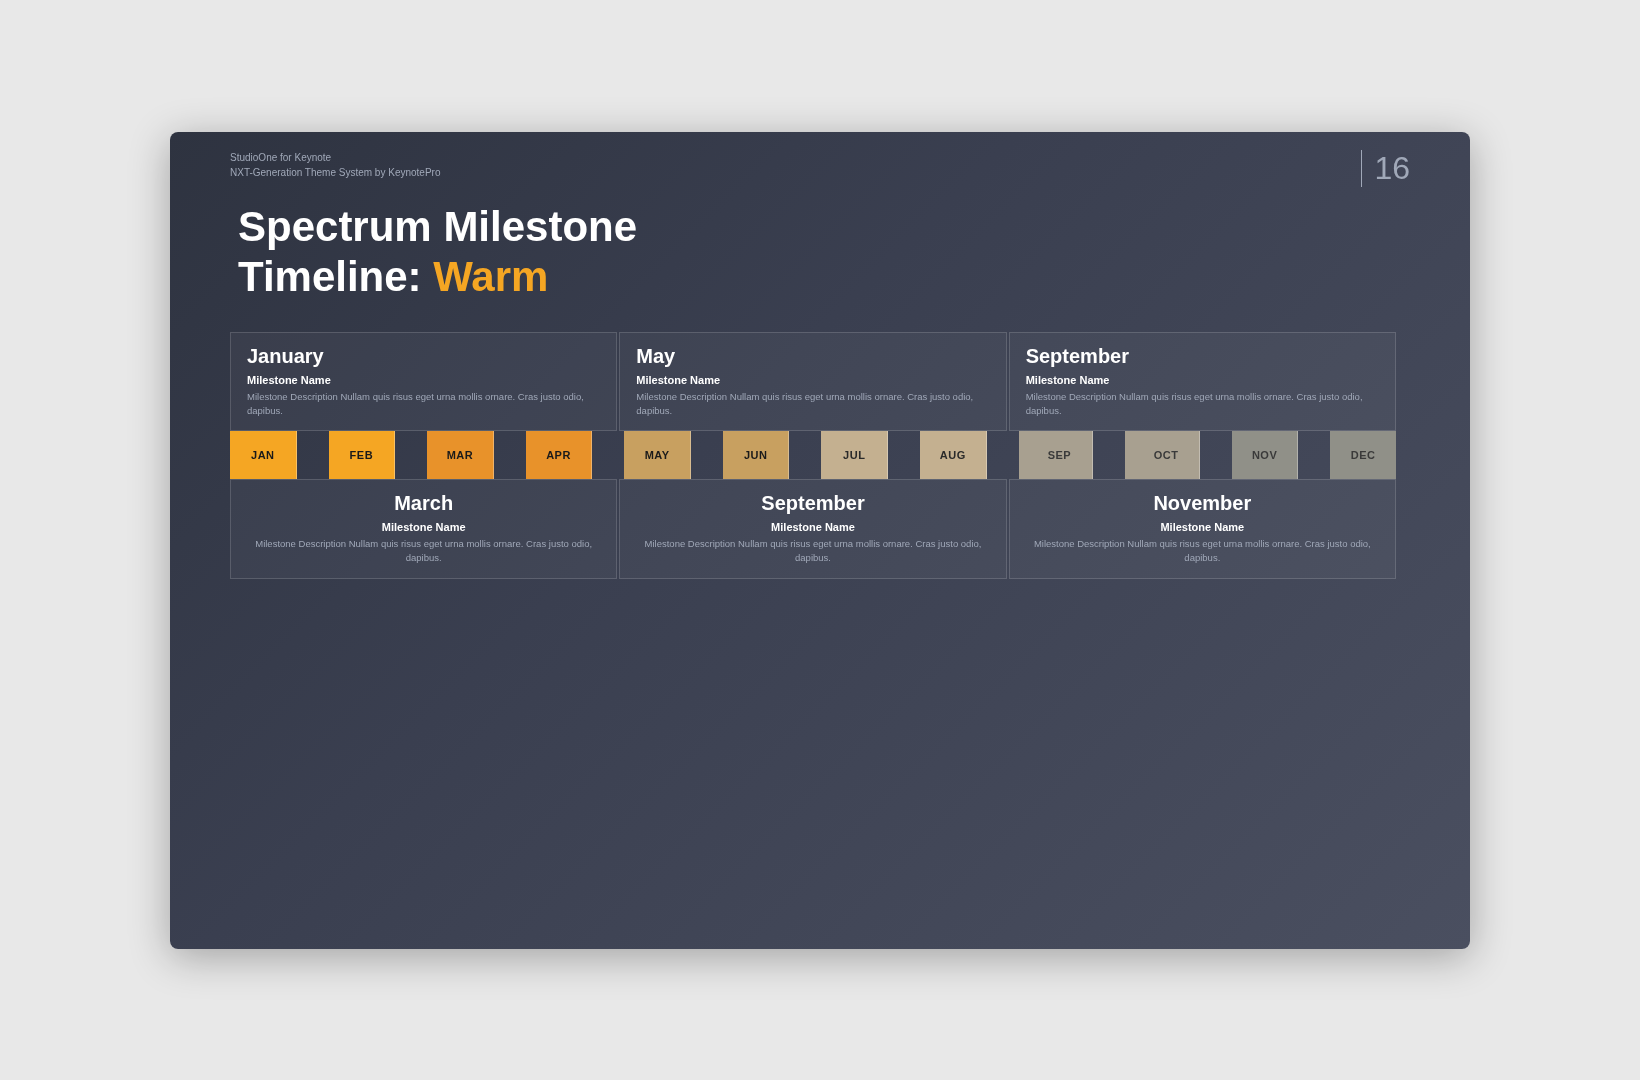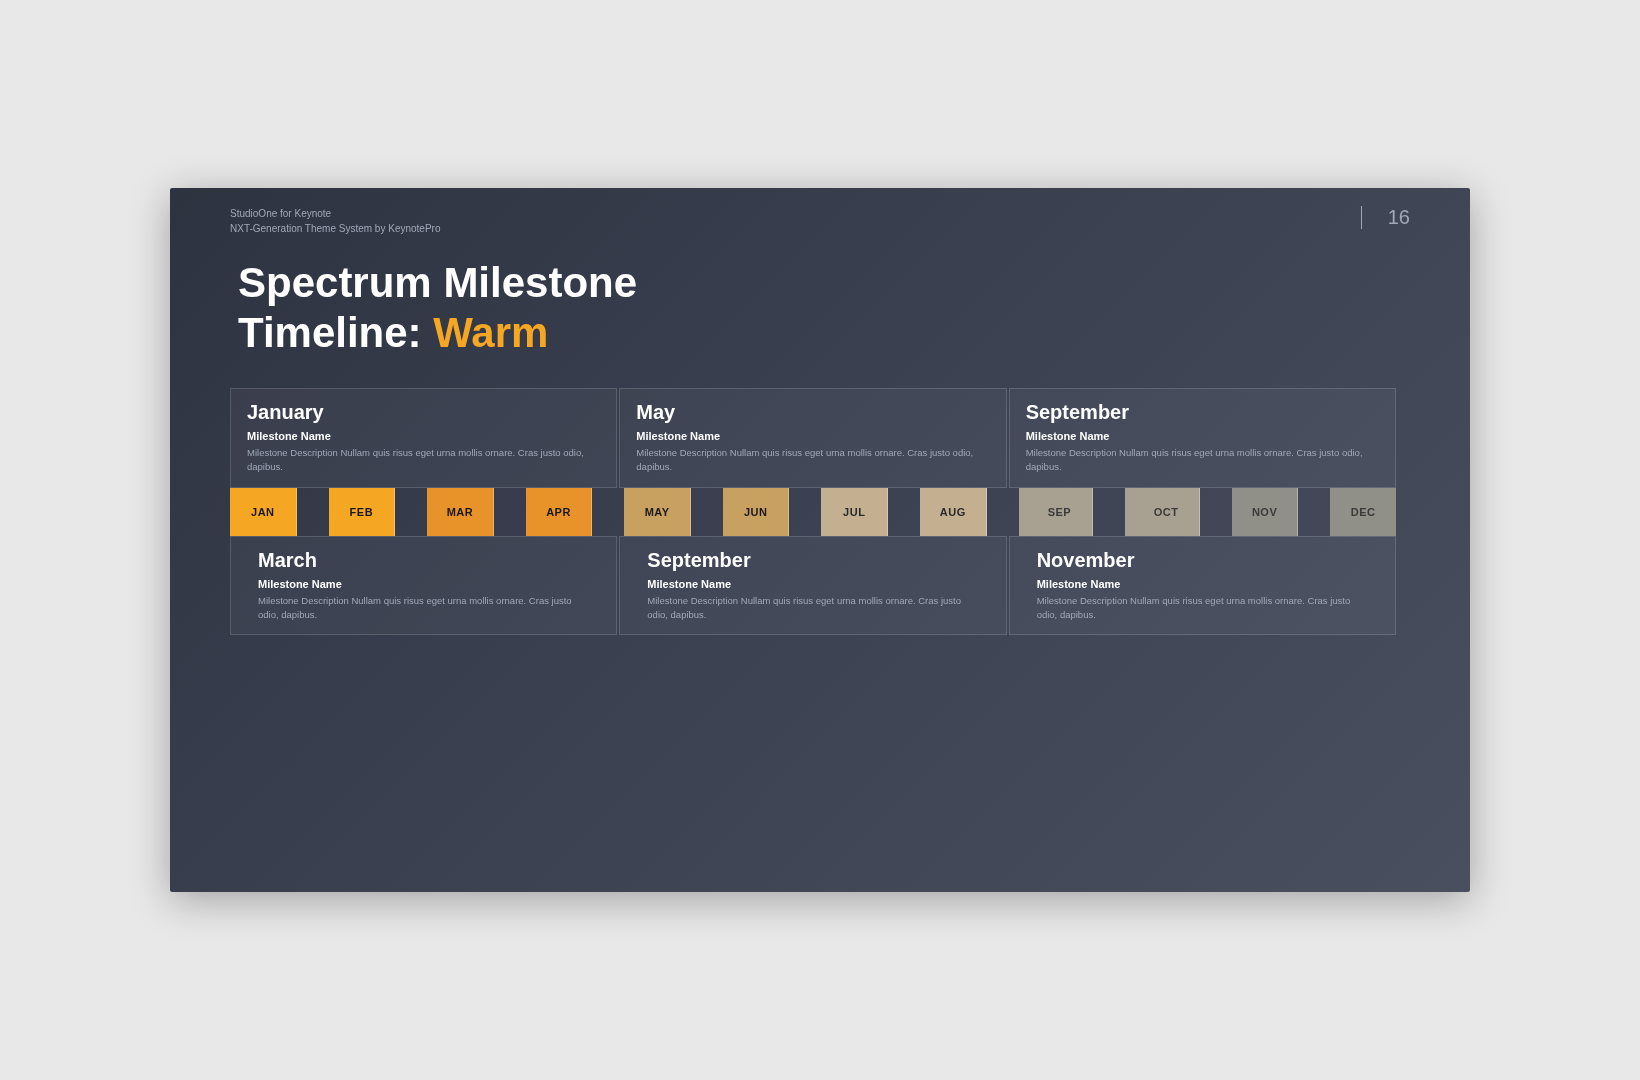--- a/index.html
+++ b/index.html
@@ -6,47 +6,47 @@
     body {
       background: #e8e8e8;
       display: flex;
       align-items: center;
       justify-content: center;
       min-height: 100vh;
       font-family: 'Helvetica Neue', Helvetica, Arial, sans-serif;
     }
     .slide {
       width: 1300px;
-      height: 704px;
+      height: 817px;
       background: linear-gradient(135deg, #2e3340 0%, #3a3f50 40%, #4a4f60 100%);
       position: relative;
       overflow: hidden;
-      border-radius: 2px;
+      border-radius: 8px;
       box-shadow: 0 8px 40px rgba(0,0,0,0.3);
     }
     .slide-header {
       position: absolute;
       top: 18px;
       left: 60px;
       right: 60px;
       display: flex;
       justify-content: space-between;
       align-items: flex-start;
     }
     .brand-text {
       color: #a0a8b8;
       font-size: 10px;
       line-height: 1.5;
     }
     .slide-number {
       color: #a0a8b8;
-      font-size: 20px;
+      font-size: 32px;
       font-weight: 300;
       border-left: 1px solid #a0a8b8;
-      padding-left: 26px;
+      padding-left: 12px;
     }
     .title-section {
       position: absolute;
       top: 70px;
       left: 68px;
     }
     .title-section h1 {
       color: #ffffff;
       font-size: 42px;
       font-weight: 700;
@@ -116,25 +116,25 @@
     .month-light { background: #c4b090; color: #2a2a2a; }
     .month-muted { background: #a8a090; color: #3a3a3a; padding-left: 8px; }
     .month-gray { background: #909088; color: #3a3a3a; }
     
     .bottom-milestones {
       display: flex;
       margin-top: 0;
     }
     .milestone-card-bottom {
       flex: 1;
-      padding: 12px 27px;
+      padding: 12px 16px;
       border: 1px solid rgba(255,255,255,0.15);
       background: rgba(255,255,255,0.04);
       margin-right: 2px;
-      text-align: left;
+      text-align: center;
     }
     .milestone-card-bottom:last-child { margin-right: 0; }
   </style>
 </head>
 <body>
 
 <div class="slide">
 
   <div class="slide-header">
     <div class="brand-text">

